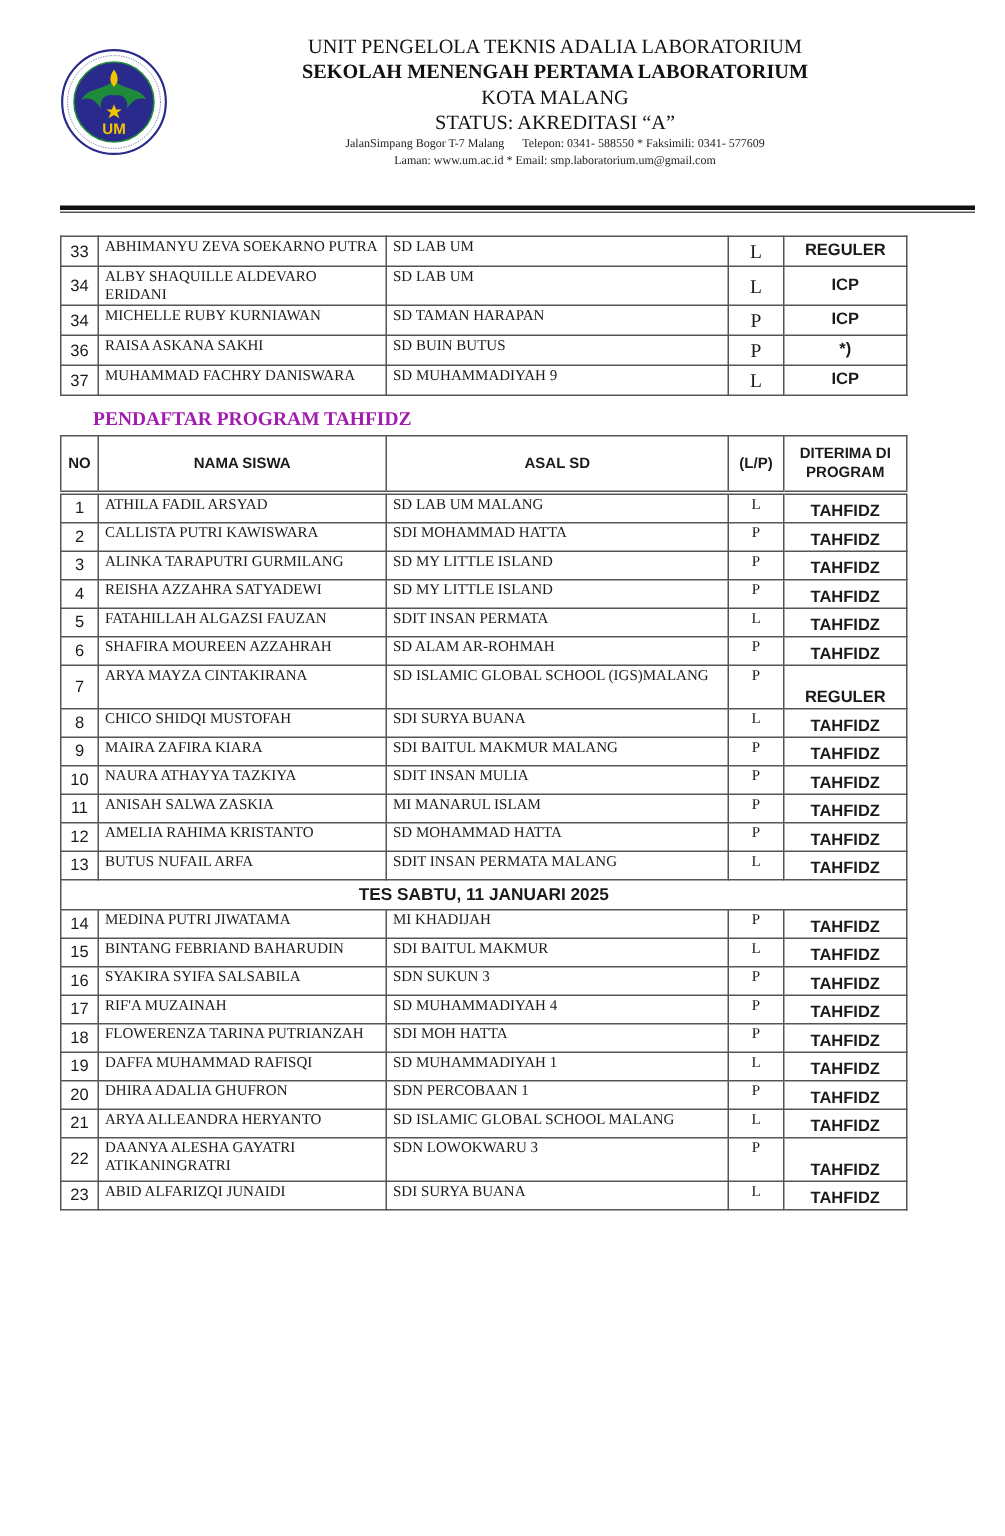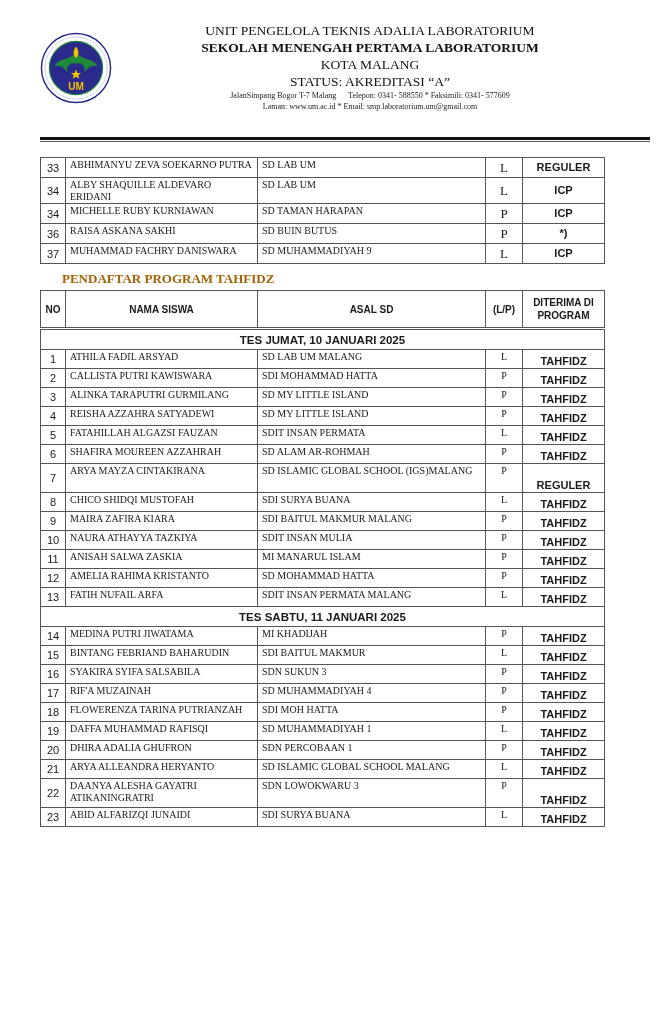--- a/index.html
+++ b/index.html
@@ -26,21 +26,21 @@
 
   .t1 { top: 157px; }
   .t1 td { height: 18px; }
   .no { font-family: "Liberation Sans", sans-serif; font-size: 11px; text-align: center; vertical-align: middle; padding: 0; }
   .name, .sd { font-family: "Liberation Serif", serif; font-size: 10px; line-height: 12px; padding-top: 1px; }
   .lp { font-family: "Liberation Serif", serif; font-size: 10px; text-align: center; padding-top: 1px; }
   .t1 .lp { font-size: 13px; vertical-align: middle; }
   .prog { font-family: "Liberation Sans", sans-serif; font-weight: bold; font-size: 11px; text-align: center; vertical-align: bottom; padding-bottom: 1px; }
   .t1 .prog { vertical-align: middle; }
 
-  .section-title { position: absolute; left: 62px; top: 271px; font-family: "Liberation Serif", serif; font-weight: bold; font-size: 13px; color: #a16207; }
+  .section-title { position: absolute; left: 62px; top: 271px; font-family: "Liberation Serif", serif; font-weight: bold; font-size: 13px; color: #a21caf; }
 
   .t2 { top: 290px; }
   .t2 th { font-family: "Liberation Sans", sans-serif; font-weight: bold; font-size: 10px; text-align: center; vertical-align: middle; height: 36px; line-height: 13px; border-bottom: 3px double #555; }
   .t2 td { height: 17px; }
   .t2 tr.tall td { height: 27px; }
   .t2 tr.group td { font-family: "Liberation Sans", sans-serif; font-weight: bold; font-size: 11.5px; text-align: center; vertical-align: middle; height: 19px; padding: 0; }
 </style>
 </head>
 <body>
 
@@ -129,23 +129,20 @@
       <th>NAMA SISWA</th>
       <th>ASAL SD</th>
       <th>(L/P)</th>
       <th>
         <div>DITERIMA DI</div>
         <div>PROGRAM</div>
       </th>
     </tr>
   </thead>
   <tbody id="t2-body">
-      <tr class="group">
-        <td colspan="5">TES JUMAT, 10 JANUARI 2025</td>
-      </tr>
       <tr>
         <td class="no">1</td>
         <td class="name">ATHILA FADIL ARSYAD</td>
         <td class="sd">SD LAB UM MALANG</td>
         <td class="lp">L</td>
         <td class="prog">TAHFIDZ</td>
       </tr>
       <tr>
         <td class="no">2</td>
         <td class="name">CALLISTA PUTRI KAWISWARA</td>
@@ -218,21 +215,21 @@
       </tr>
       <tr>
         <td class="no">12</td>
         <td class="name">AMELIA RAHIMA KRISTANTO</td>
         <td class="sd">SD MOHAMMAD HATTA</td>
         <td class="lp">P</td>
         <td class="prog">TAHFIDZ</td>
       </tr>
       <tr>
         <td class="no">13</td>
-        <td class="name">FATIH NUFAIL ARFA</td>
+        <td class="name">BUTUS NUFAIL ARFA</td>
         <td class="sd">SDIT INSAN PERMATA MALANG</td>
         <td class="lp">L</td>
         <td class="prog">TAHFIDZ</td>
       </tr>
       <tr class="group">
         <td colspan="5">TES SABTU, 11 JANUARI 2025</td>
       </tr>
       <tr>
         <td class="no">14</td>
         <td class="name">MEDINA PUTRI JIWATAMA</td>

